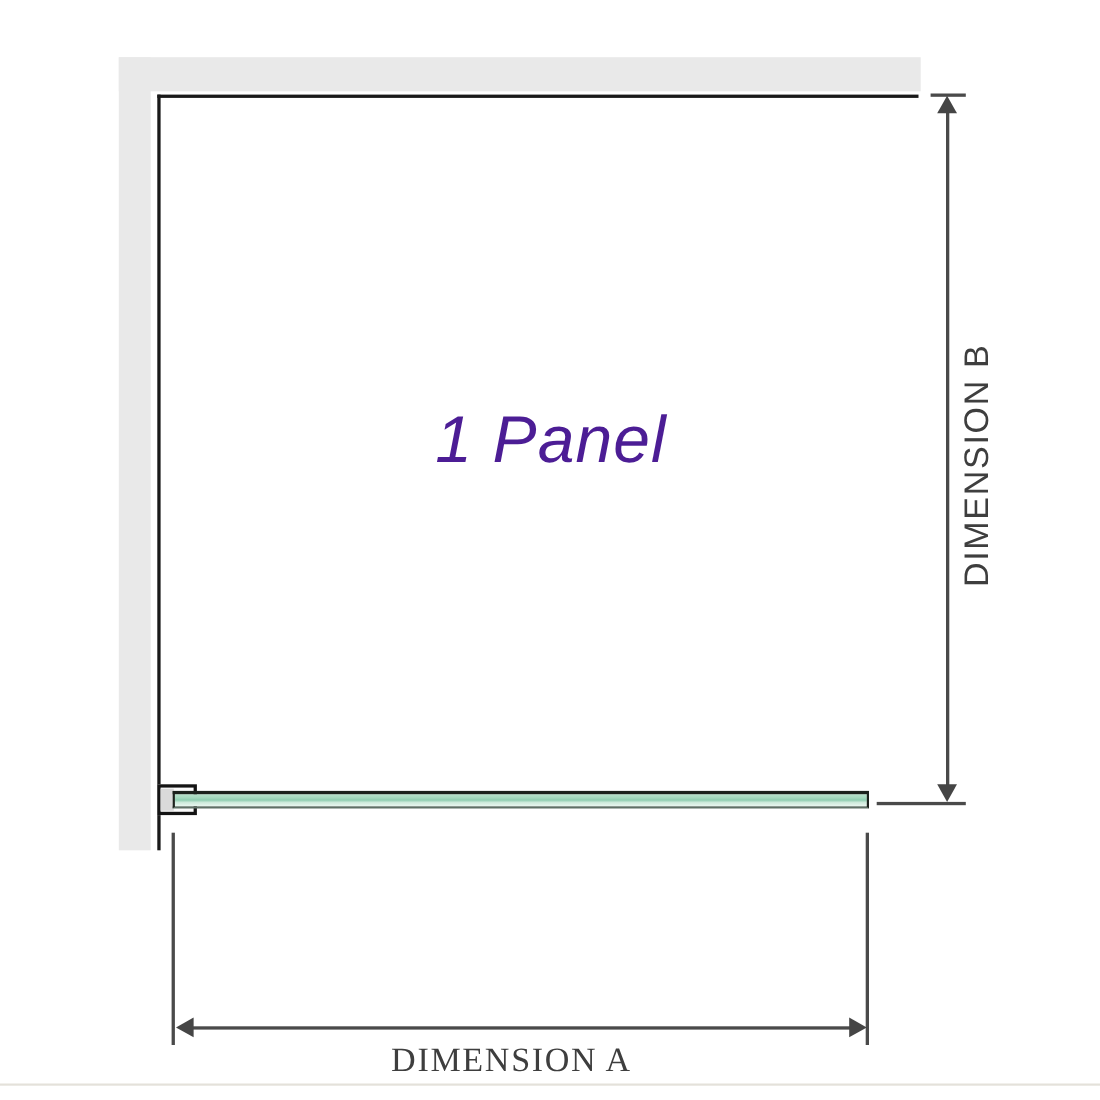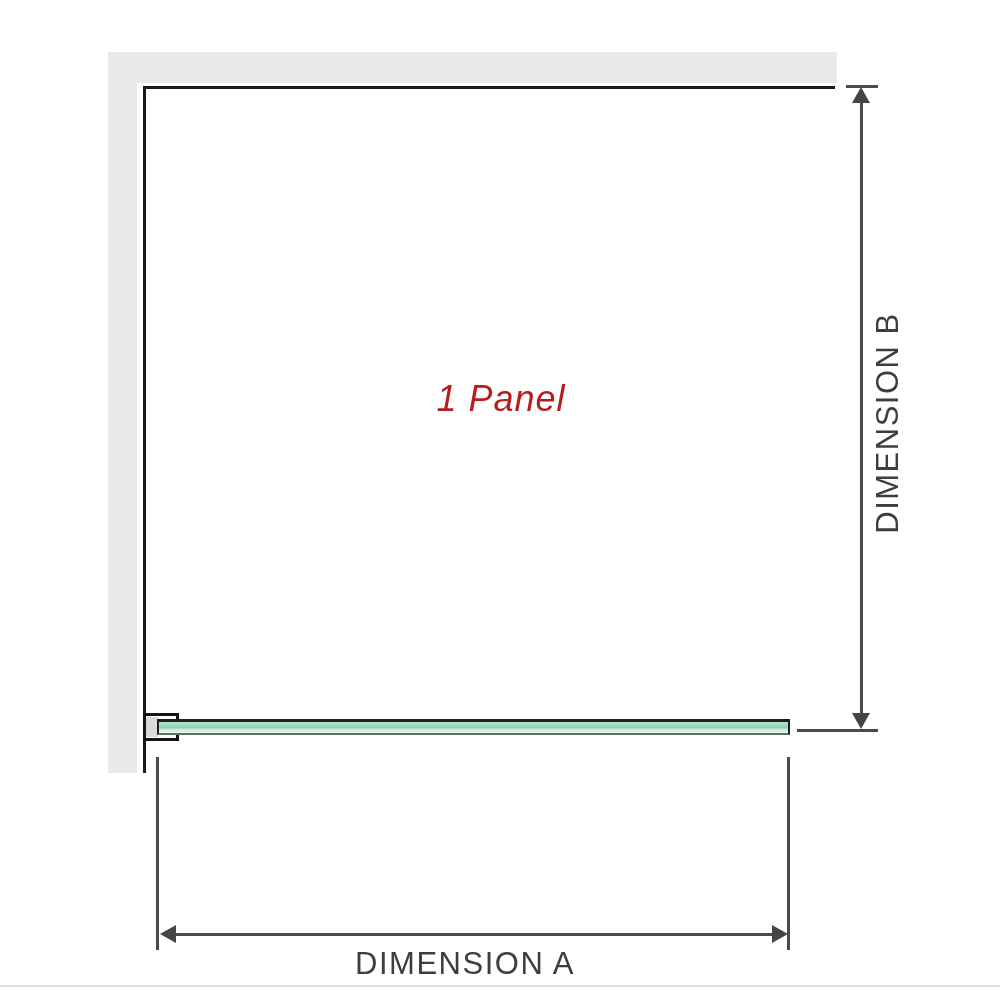--- a/index.html
+++ b/index.html
@@ -19,22 +19,22 @@
 
   
   .outline{background:#191919;}
   .outline-top{left:143px;top:86px;width:692px;height:3px;}
   .outline-left{left:143px;top:86px;width:3px;height:687px;}
 
   
   .panel-label{
     left:301px;top:368px;width:400px;height:62px;
     display:flex;align-items:center;justify-content:center;
-    font-size:36px;font-style:italic;font-weight:400;
-    letter-spacing:1px;color:#b91c1c;
+    font-size:60px;font-style:italic;font-weight:400;
+    letter-spacing:1px;color:#4c1d95;
   }
 
   
   .glass{
     left:157px;top:719px;width:633px;height:16px;
     box-sizing:border-box;
     border:2px solid #1b211c;border-top-width:3px;
     border-bottom-color:#5f7066;
     background:linear-gradient(to bottom,
       #b7e1cb 0%, #a3d8bd 30%, #8ecdb0 48%,
@@ -76,21 +76,21 @@
 
   .dim-label{
     display:flex;align-items:center;justify-content:center;
     font-size:31px;font-weight:400;letter-spacing:1.5px;color:#3e3e3e;
     white-space:nowrap;
   }
   .dimb-label{
     left:788px;top:408px;width:200px;height:30px;
     transform:rotate(-90deg);transform-origin:center center;
   }
-  .dima-label{left:315px;top:946px;width:300px;height:36px;}
+  .dima-label{left:315px;top:946px;width:300px;height:36px;font-family:Liberation Serif, serif;}
 
   
   .bottom-edge{left:0;top:985px;width:1000px;height:2px;background:#e4e1da;}
 </style>
 </head>
 <body>
 
 <div id="canvas">
 
   <div class="abs wall wall-top"></div>

